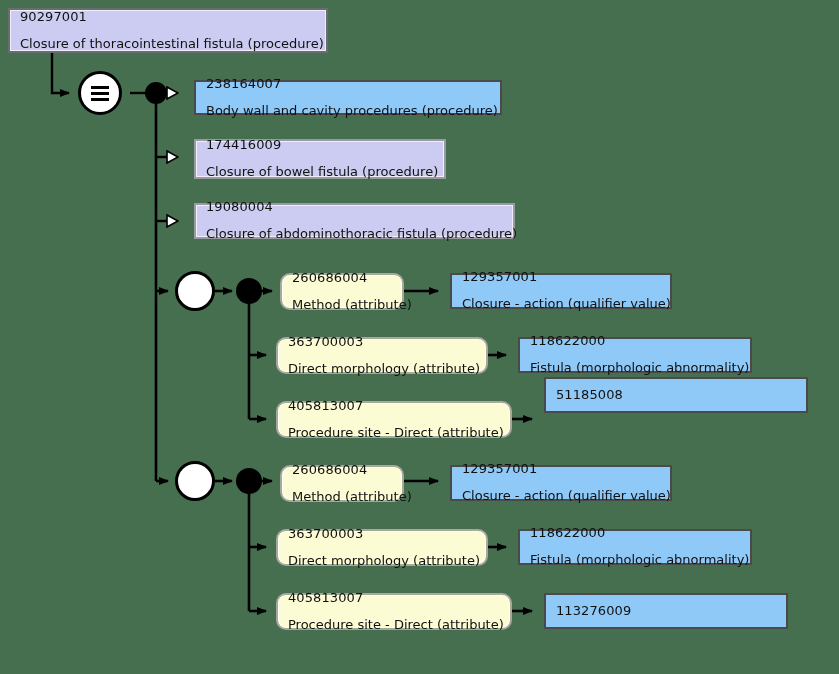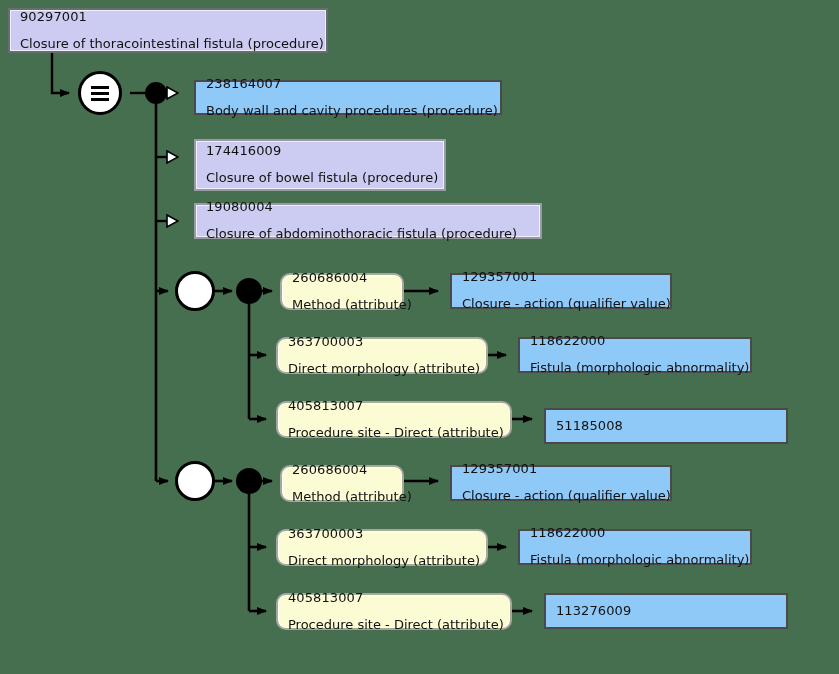--- a/index.html
+++ b/index.html
@@ -173,26 +173,26 @@
       </span>
   </div>
 
   <div class="dot" style="left:145px; top:82px; width:22px; height:22px;"></div>
 
   <div class="node n-blue" style="left:194px; top:80px; width:308px; height:35px;">
     <span class="sctid">238164007</span>
     <span class="term">Body wall and cavity procedures (procedure)</span>
   </div>
 
-  <div class="node n-parent" style="left:194px; top:139px; width:252px; height:52px;">
+  <div class="node n-parent" style="left:194px; top:139px; width:252px; height:40px;">
     <span class="sctid">174416009</span>
     <span class="term">Closure of bowel fistula (procedure)</span>
   </div>
 
-  <div class="node n-parent" style="left:194px; top:203px; width:348px; height:36px;">
+  <div class="node n-parent" style="left:194px; top:203px; width:321px; height:36px;">
     <span class="sctid">19080004</span>
     <span class="term">Closure of abdominothoracic fistula (procedure)</span>
   </div>
 
   <div class="circle circle-group" style="left:175px; top:271px; width:40px; height:40px;"></div>
   <div class="dot" style="left:236px; top:278px; width:26px; height:26px;"></div>
 
   <div class="node n-attr" style="left:280px; top:273px; width:124px; height:37px;">
     <span class="sctid">260686004</span>
     <span class="term">Method (attribute)</span>
@@ -208,21 +208,21 @@
   </div>
   <div class="node n-blue" style="left:518px; top:337px; width:234px; height:36px;">
     <span class="sctid">118622000</span>
     <span class="term">Fistula (morphologic abnormality)</span>
   </div>
 
   <div class="node n-attr" style="left:276px; top:401px; width:236px; height:37px;">
     <span class="sctid">405813007</span>
     <span class="term">Procedure site - Direct (attribute)</span>
   </div>
-  <div class="node n-blue" style="left:544px; top:408px; width:244px; height:36px;">
+  <div class="node n-blue" style="left:544px; top:377px; width:264px; height:36px;">
     <span class="sctid">51185008</span>
   </div>
 
   <div class="circle circle-group" style="left:175px; top:461px; width:40px; height:40px;"></div>
   <div class="dot" style="left:236px; top:468px; width:26px; height:26px;"></div>
 
   <div class="node n-attr" style="left:280px; top:465px; width:124px; height:37px;">
     <span class="sctid">260686004</span>
     <span class="term">Method (attribute)</span>
   </div>

